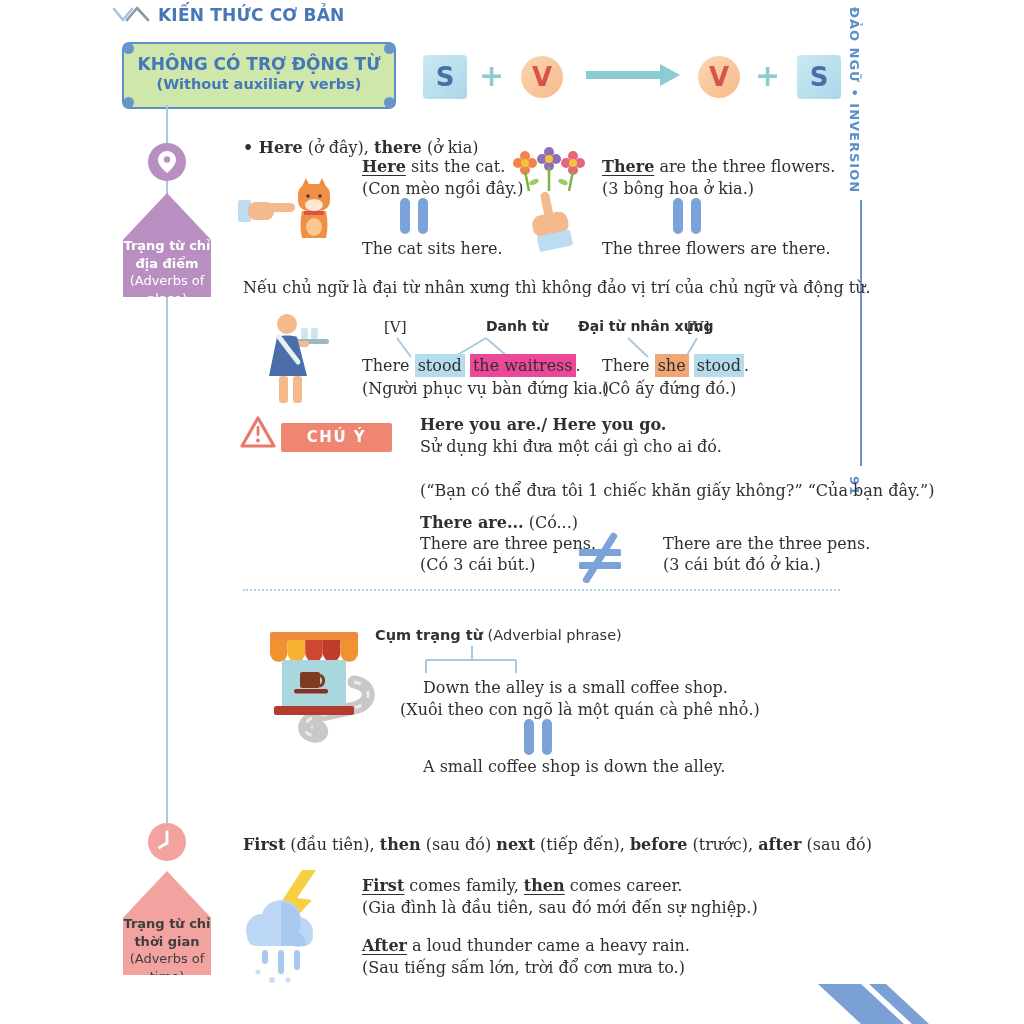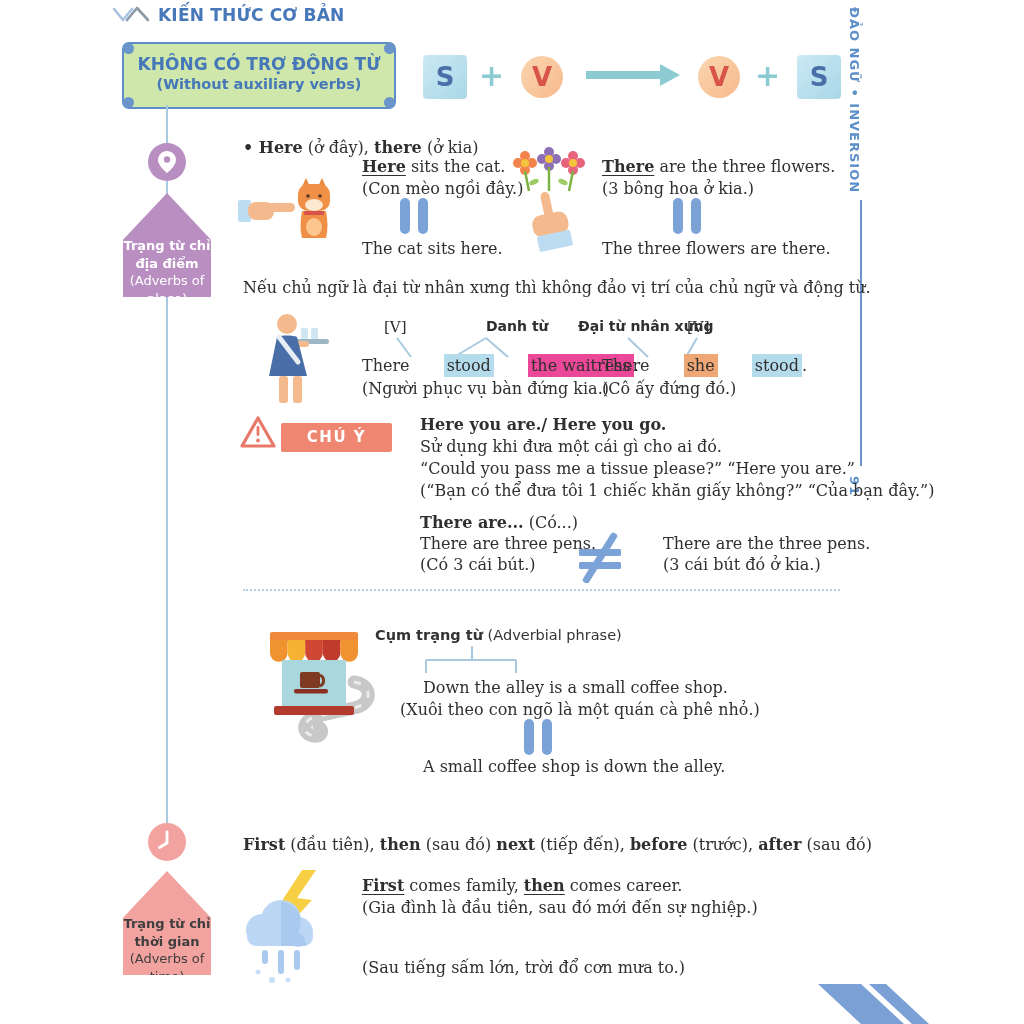--- a/index.html
+++ b/index.html
@@ -35,21 +35,21 @@
   .pent.purple-p{background:#b98fc1;color:#ffffff;}
   .pent.pink-p{background:#f2a3a0;color:#3e3e3e;}
   .pent .bl{font-weight:bold;}
   
   .vtext{writing-mode:vertical-rl;font:bold 13px "DejaVu Sans","Liberation Sans",sans-serif;
          color:#5b8fc9;letter-spacing:1px;white-space:nowrap;}
   
   .eq{display:flex;gap:8px;}
   .eq .bar{width:10px;height:36px;background:#7ba3d7;border-radius:5px;}
   
-  .hl{padding:2px 3px;margin-left:29px;}
+  .hl{padding:2px 3px;}
   .hl-blue{background:#b5dcec;}
   .hl-yellow{background:#ec4899;}
   .hl-orange{background:#efa775;}
   
   .badge{position:absolute;left:281px;top:423px;width:111px;height:29px;background:#ee8672;border-radius:2px;
          color:#fff;font:bold 15px/29px "DejaVu Sans","Liberation Sans",sans-serif;text-align:center;letter-spacing:1.5px;}
   
   .gtag{font:bold 14px "DejaVu Sans","Liberation Sans",sans-serif;color:#2f2f2f;white-space:nowrap;}
   .vtag{font:15px "DejaVu Serif","Liberation Serif",serif;color:#2f2f2f;}
   .divider{border-top:2px dotted #aed2e4;}
@@ -242,21 +242,20 @@
   <div class="abs serif" style="left:602px;top:378px">(Cô ấy đứng đó.)</div>
 
   <svg class="abs" style="left:239px;top:414px" width="38" height="36" viewBox="0 0 38 36">
     <path d="M19,4 L35,32 L3,32 z" fill="none" stroke="#e8796a" stroke-width="3.2" stroke-linejoin="round"></path>
     <rect x="17.6" y="12" width="2.8" height="10" rx="1.4" fill="#e8796a"></rect>
     <circle cx="19" cy="26.5" r="1.9" fill="#e8796a"></circle>
   </svg>
   <div class="badge">CHÚ Ý</div>
   <div class="abs serif b" style="left:420px;top:414px">Here you are./ Here you go.</div>
   <div class="abs serif" style="left:420px;top:436px">Sử dụng khi đưa một cái gì cho ai đó.</div>
-  <div class="abs serif" style="left:420px;top:458px">“Could you pass me a tissue please?” “Here you are.”</div>
   <div class="abs serif" style="left:420px;top:480px">(“Bạn có thể đưa tôi 1 chiếc khăn giấy không?” “Của bạn đây.”)</div>
 
   <div class="abs serif" style="left:420px;top:512px">
     <span class="b">There are...</span><span> (Có...)</span>
   </div>
   <div class="abs serif" style="left:420px;top:533px">There are three pens.</div>
   <div class="abs serif" style="left:420px;top:554px">(Có 3 cái bút.)</div>
   <svg class="abs" style="left:572px;top:531px" width="58" height="52" viewBox="0 0 58 52">
     <rect x="7" y="18" width="42" height="7" rx="1.5" fill="#7ba3d7"></rect>
     <rect x="7" y="31" width="42" height="7" rx="1.5" fill="#7ba3d7"></rect>
@@ -322,20 +321,23 @@
     <circle cx="22" cy="104" r="2.5" fill="#c9def7"></circle>
     <circle cx="36" cy="112" r="3" fill="#c9def7"></circle>
     <circle cx="52" cy="112" r="2.5" fill="#c9def7"></circle>
   </svg>
 
   <div class="abs serif" style="left:362px;top:875px">
     <span class="b u">First</span><span> comes family, </span><span class="b u">then</span><span> comes career.</span>
   </div>
   <div class="abs serif" style="left:362px;top:897px">(Gia đình là đầu tiên, sau đó mới đến sự nghiệp.)</div>
 
+  <div class="abs serif" style="left:362px;top:935px">
+    <span class="b u">After</span><span> a loud thunder came a heavy rain.</span>
+  </div>
   <div class="abs serif" style="left:362px;top:957px">(Sau tiếng sấm lớn, trời đổ cơn mưa to.)</div>
 
   <svg class="abs" style="left:792px;top:978px" width="232" height="46" viewBox="0 0 232 46">
     <polygon points="26,6 69,6 112,46 69,46" fill="#7ba0d6"></polygon>
     <polygon points="77,6 94,6 137,46 120,46" fill="#7ba0d6"></polygon>
   </svg>
 
 </div>
 
 </body></html>

